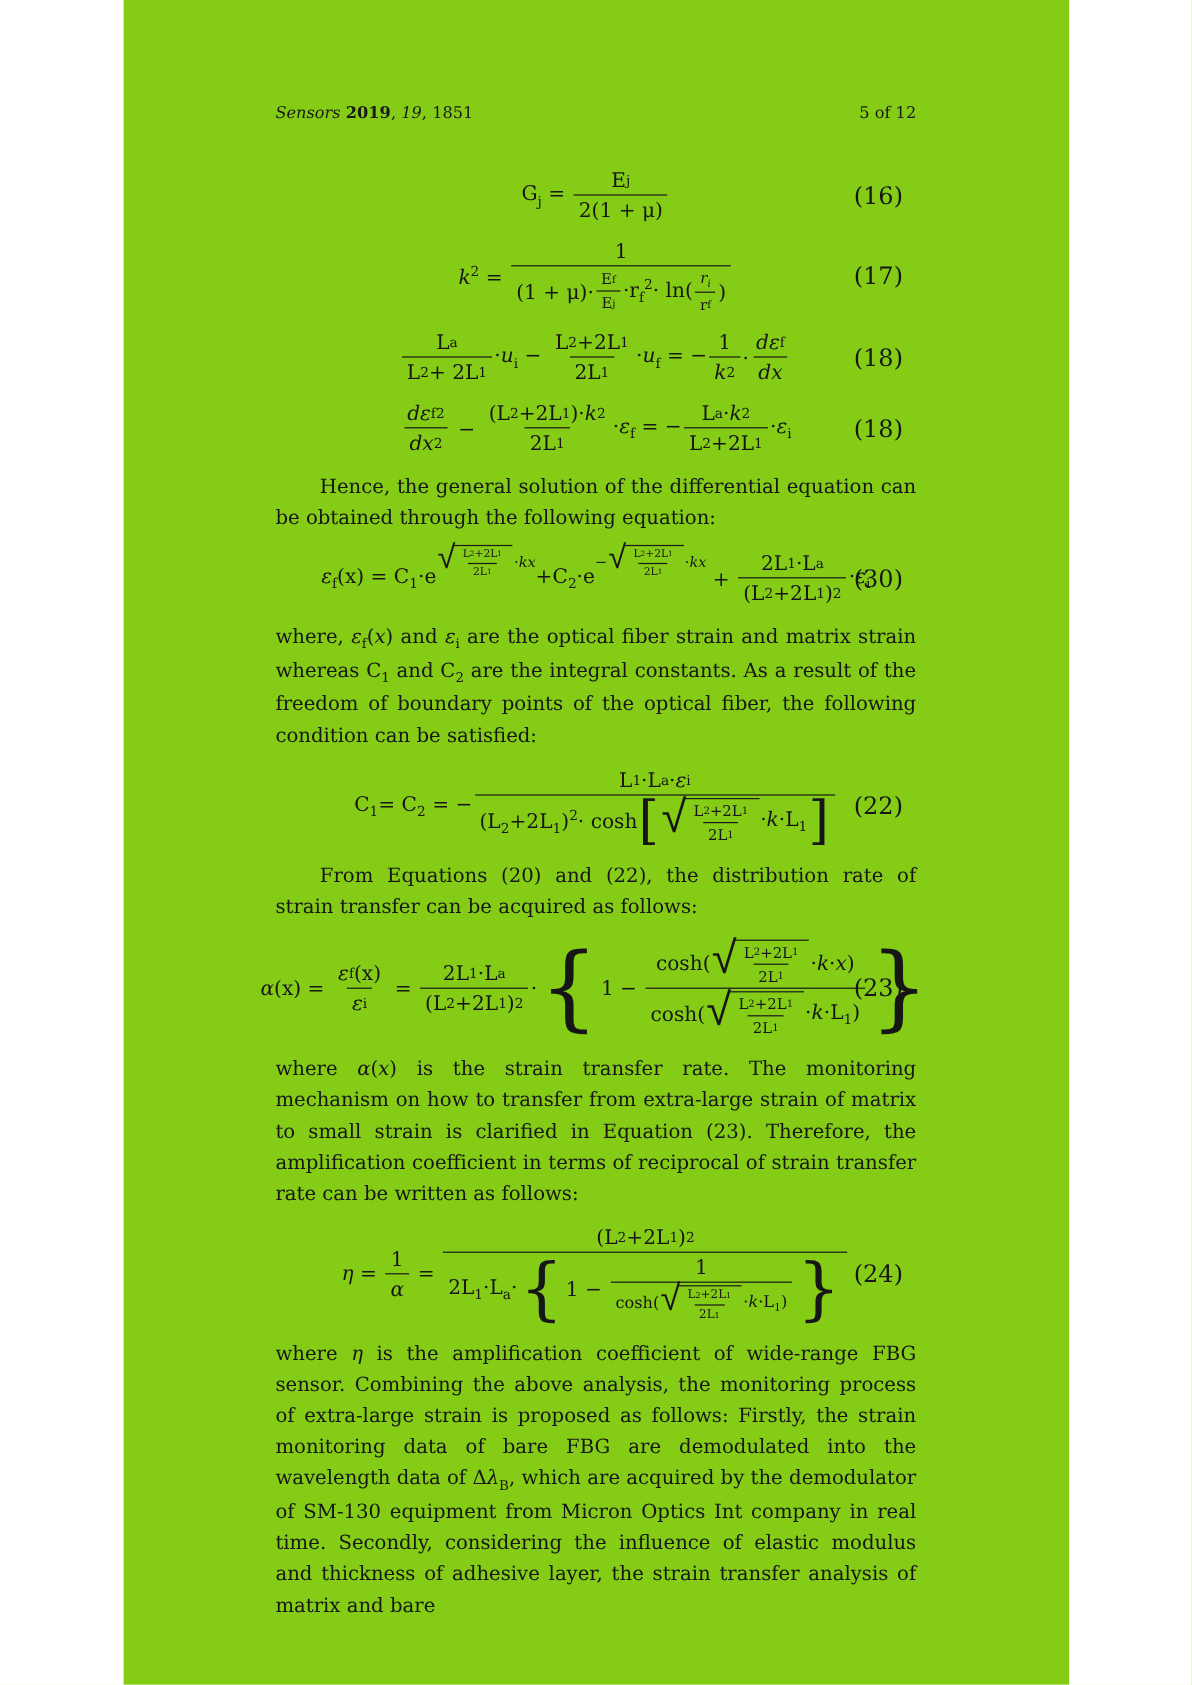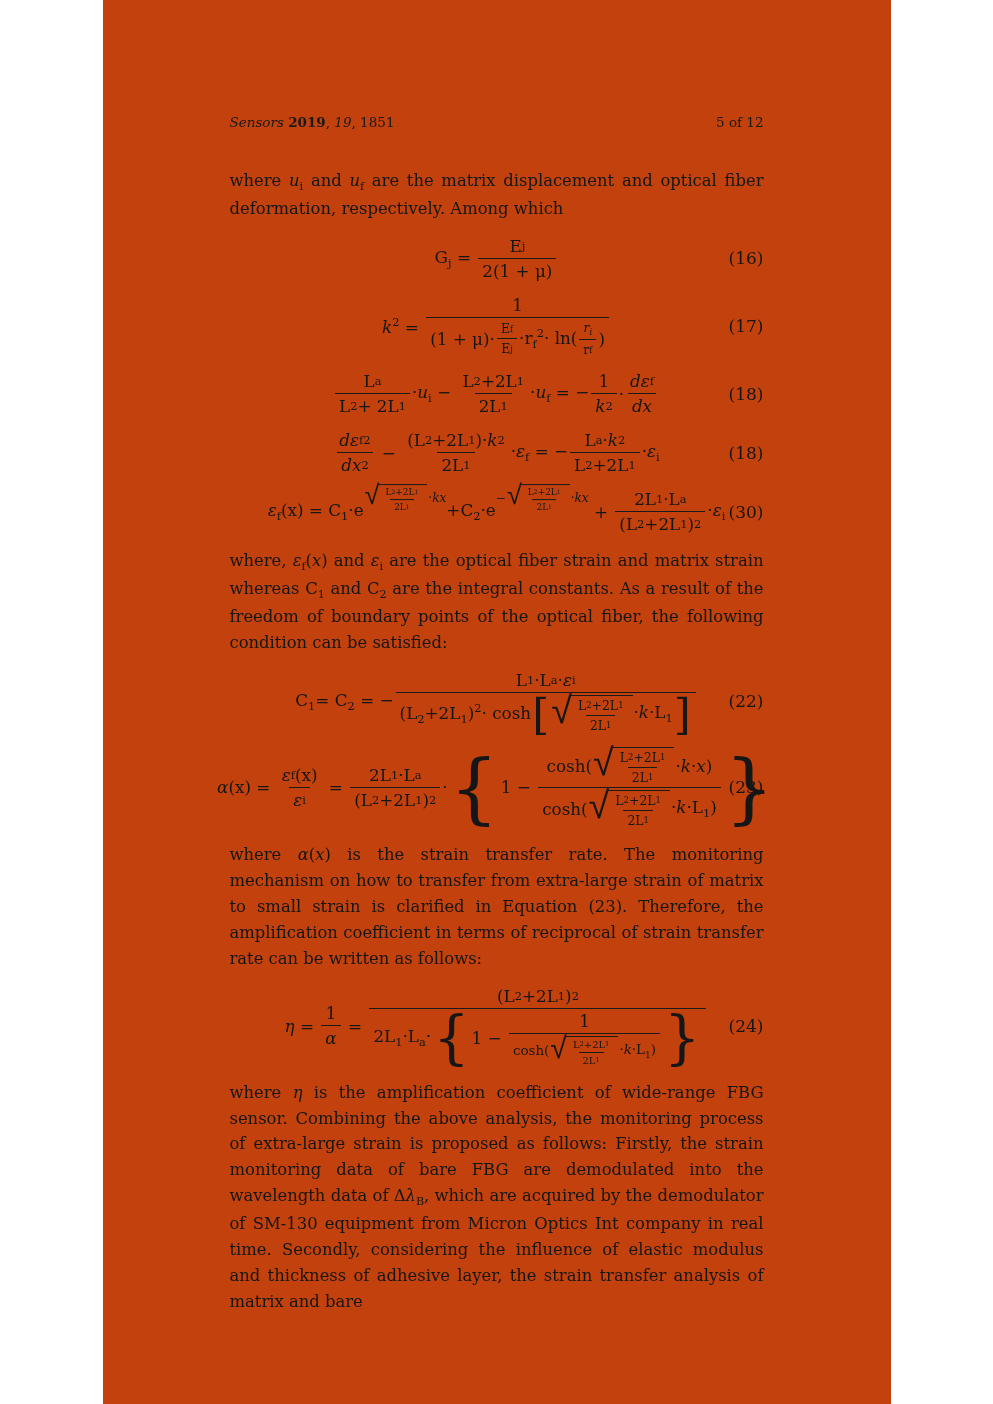--- a/index.html
+++ b/index.html
@@ -1,44 +1,44 @@
 <!DOCTYPE html>
 <html><head>
 <meta charset="utf-8">
 <style>
   html,body { margin:0; padding:0; background:#ffffff; }
   .page {
     position: relative;
     width: 788px; height: 1404px;
     margin: 0 auto;
-    background: #c2410c;
+    background: #84cc16;
     color: #161616;
     font-family: "DejaVu Serif", "Liberation Serif", serif;
     overflow: hidden;
     box-sizing: border-box;
-    padding: 114px 127px 0 127px;
+    padding: 86px 127px 0 127px;
   }
   
   .hdr {
     display:flex; justify-content:space-between; align-items:baseline;
     font-size: 13.5px; margin-bottom: 38px; color:#1a1a1a;
   }
   
   .para {
     font-size: 16.4px; line-height: 1.58; text-align: justify;
     margin: 6px 0 8px 0; color:#161616;
   }
   .indent { text-indent: 37px; }
   
   .eqrow {
     position: relative;
     display: flex; justify-content: center; align-items: center;
     margin: 14px 0; font-size: 16.8px; color:#161616;
   }
-  .eqno { position: absolute; right: 0; top: 50%; transform: translateY(-50%); font-size:17px; }
+  .eqno { position: absolute; right: 11px; top: 50%; transform: translateY(-50%); font-size:20px; }
   .eq { display: inline-flex; align-items: center; }
   .tok { white-space: pre; }
   i { font-style: italic; }
   sub { font-size: 0.68em; }
   sup { font-size: 0.68em; }
   
   .frac {
     display: inline-flex; flex-direction: column; align-items: center;
     margin: 0 2px; text-align: center;
   }
@@ -76,21 +76,20 @@
 </head>
 <body>
 
 <div class="page">
 
   <div class="hdr">
     <span><i>Sensors</i> <b>2019</b>, <i>19</i>, 1851</span>
     <span>5 of 12</span>
   </div>
 
-  <p class="para">where <i>u</i><sub>i</sub> and <i>u</i><sub>f</sub> are the matrix displacement and optical fiber deformation, respectively.  Among which</p>
 
   <div class="eqrow">
     <span class="eq">
       <span class="tok">G<sub>j</sub> = </span>
       <span class="frac">
         <span class="fn">E<sub>j</sub></span>
         <span class="fd">2(1 + μ)</span>
       </span>
     </span>
     <span class="eqno">(16)</span>
@@ -176,20 +175,21 @@
       <span class="tok">·<i>ε</i><sub>f</sub> = −</span>
       <span class="frac">
         <span class="fn">L<sub>a</sub>·<i>k</i><sup>2</sup></span>
         <span class="fd">L<sub>2</sub>+2L<sub>1</sub></span>
       </span>
       <span class="tok">·<i>ε</i><sub>i</sub></span>
     </span>
     <span class="eqno">(18)</span>
   </div>
 
+  <p class="para indent">Hence, the general solution of the differential equation can be obtained through the following equation:</p>
 
   <div class="eqrow">
     <span class="eq">
       <span class="tok"><i>ε</i><sub>f</sub>(x) = C<sub>1</sub>·e</span>
       <span class="exp">
         <span class="sqrt">
           <span class="radsign">√</span>
           <span class="radbody">
             <span class="frac sm">
               <span class="fn">L<sub>2</sub>+2L<sub>1</sub></span>
@@ -244,20 +244,21 @@
             </span>
           </span>
           <span class="tok">·<i>k</i>·L<sub>1</sub></span>
           <span class="bigbr">]</span>
         </span>
       </span>
     </span>
     <span class="eqno">(22)</span>
   </div>
 
+  <p class="para indent">From Equations (20) and (22), the distribution rate of strain transfer can be acquired as follows:</p>
 
   <div class="eqrow">
     <span class="eq">
       <span class="tok"><i>α</i>(x) = </span>
       <span class="frac">
         <span class="fn"><i>ε</i><sub>f</sub>(x)</span>
         <span class="fd">
             <i>ε</i>
             <sub>i</sub>
           </span>

